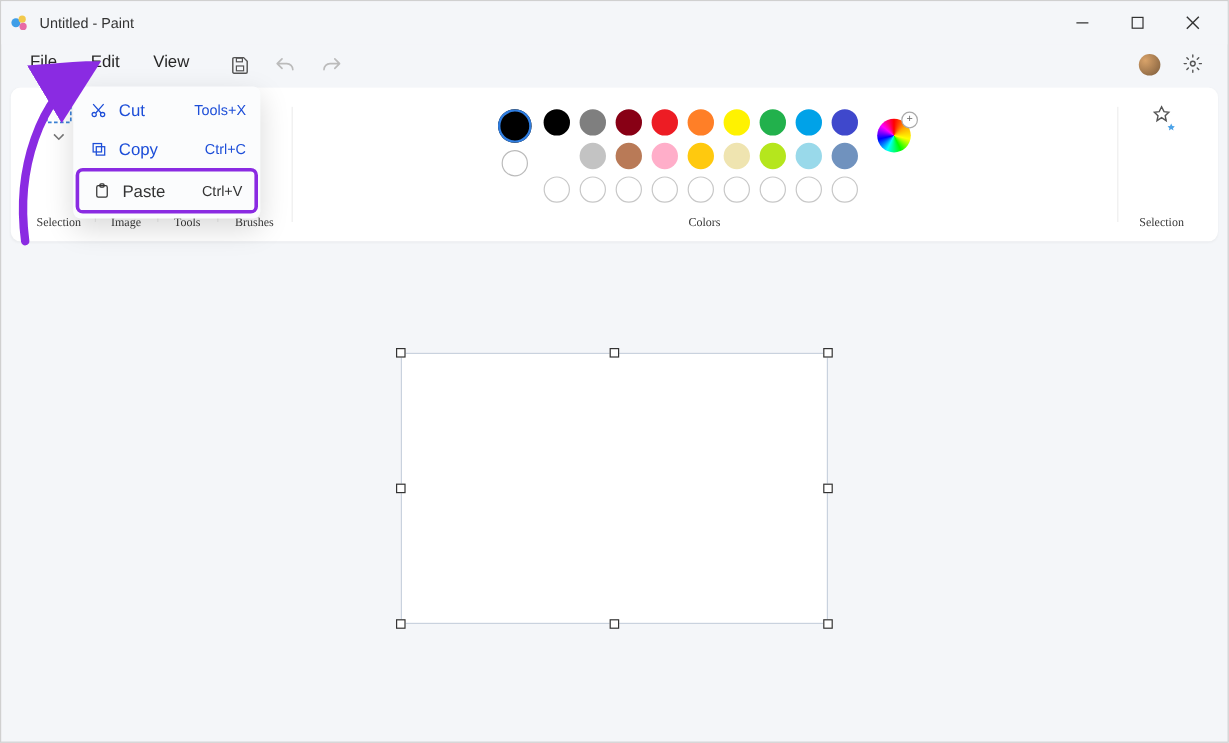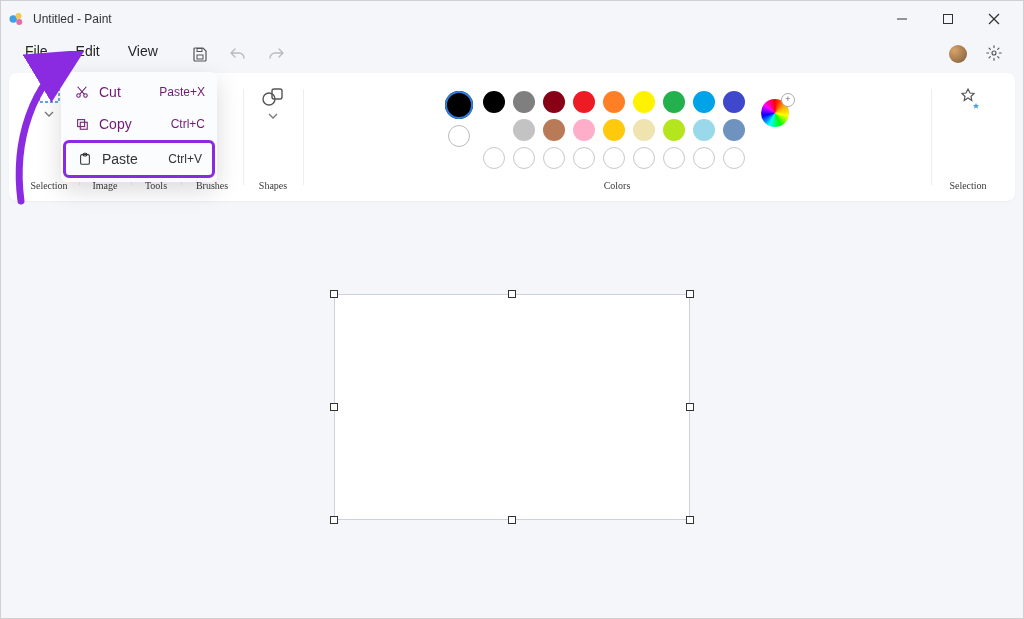--- a/index.html
+++ b/index.html
@@ -173,21 +173,21 @@
     padding: 4px 2px;
     z-index: 50;
   }
   .edit-row {
     display: flex;
     align-items: center;
     padding: 8px 10px;
     color: #333;
     font-size: 14px;
   }
-  .edit-row.disabled { color: #701a75; justify-content: flex-end; }
+  .edit-row.disabled { color: #1d4ed8; justify-content: flex-end; }
   .edit-row .micon { width:18px; display:flex;justify-content:center; color:inherit; margin-right:8px;}
   .edit-row .shortcut { margin-left:auto; font-size:12px; }
   .highlight-box {
     border: 3px solid #8a2be2;
     border-radius: 6px;
     text-align: right;
   }
   
   .arrow-svg {
     position:absolute; left:2px; top:50px; z-index:60; pointer-events:none;
@@ -293,32 +293,20 @@
           <rect x="8" y="2" width="6" height="12" rx="3" fill="none" stroke="#555" stroke-width="1.4"></rect>
           <path d="M8 14h6l1 4a4 4 0 0 1-8 0z" fill="#555"></path>
         </svg>
       <svg class="chev" width="10" height="6" viewBox="0 0 10 6">
           <path d="M1 1l4 4 4-4" fill="none" stroke="#777" stroke-width="1.3"></path>
         </svg>
     </div>
     <div class="rgroup-label">Brushes</div>
   </div>
 
-  <div class="rgroup" style="width:60px">
-    <div class="tool">
-      <svg width="26" height="24" viewBox="0 0 26 24">
-          <circle cx="9" cy="14" r="6" fill="none" stroke="#555" stroke-width="1.4"></circle>
-          <rect x="12" y="4" width="10" height="10" rx="2" fill="none" stroke="#555" stroke-width="1.4"></rect>
-        </svg>
-      <svg class="chev" width="10" height="6" viewBox="0 0 10 6">
-          <path d="M1 1l4 4 4-4" fill="none" stroke="#777" stroke-width="1.3"></path>
-        </svg>
-    </div>
-    <div class="rgroup-label">Shapes</div>
-  </div>
 
 
   <div class="rgroup" style="flex:1">
     <div class="colors-area">
       <div class="current-colors">
         <div class="swatch-lg" style="background:#000"></div>
         <div class="swatch-md"></div>
       </div>
       <div class="palette" id="palette">
           <div class="pcell" style="background: rgb(0, 0, 0);"></div>
@@ -382,21 +370,21 @@
 <div class="edit-menu">
   <div class="edit-row disabled">
     <span class="micon">
       <svg width="14" height="14" viewBox="0 0 16 16">
           <circle cx="4" cy="12" r="2" fill="none" stroke="currentColor" stroke-width="1.2"></circle>
           <circle cx="12" cy="12" r="2" fill="none" stroke="currentColor" stroke-width="1.2"></circle>
           <path d="M5.5 10.5L13 2M10.5 10.5L3 2" stroke="currentColor" stroke-width="1.2"></path>
         </svg>
     </span>
     <span>Cut</span>
-    <span class="shortcut">Paste+X</span>
+    <span class="shortcut">Tools+X</span>
   </div>
   <div class="edit-row disabled">
     <span class="micon">
       <svg width="14" height="14" viewBox="0 0 16 16">
           <rect x="3" y="3" width="8" height="8" fill="none" stroke="currentColor" stroke-width="1.2"></rect>
           <rect x="6" y="6" width="8" height="8" fill="none" stroke="currentColor" stroke-width="1.2"></rect>
         </svg>
     </span>
     <span>Copy</span>
     <span class="shortcut">Ctrl+C</span>

